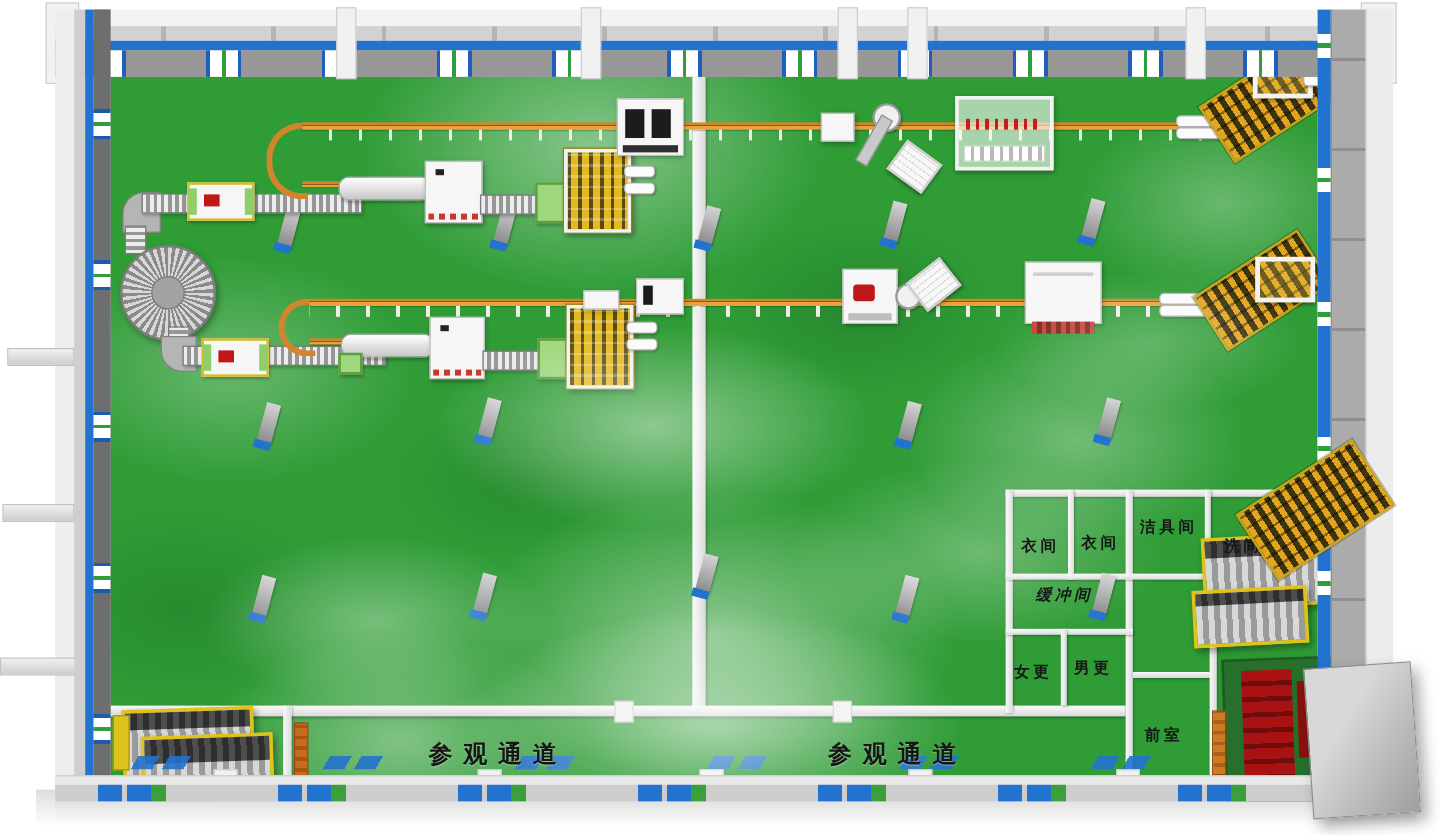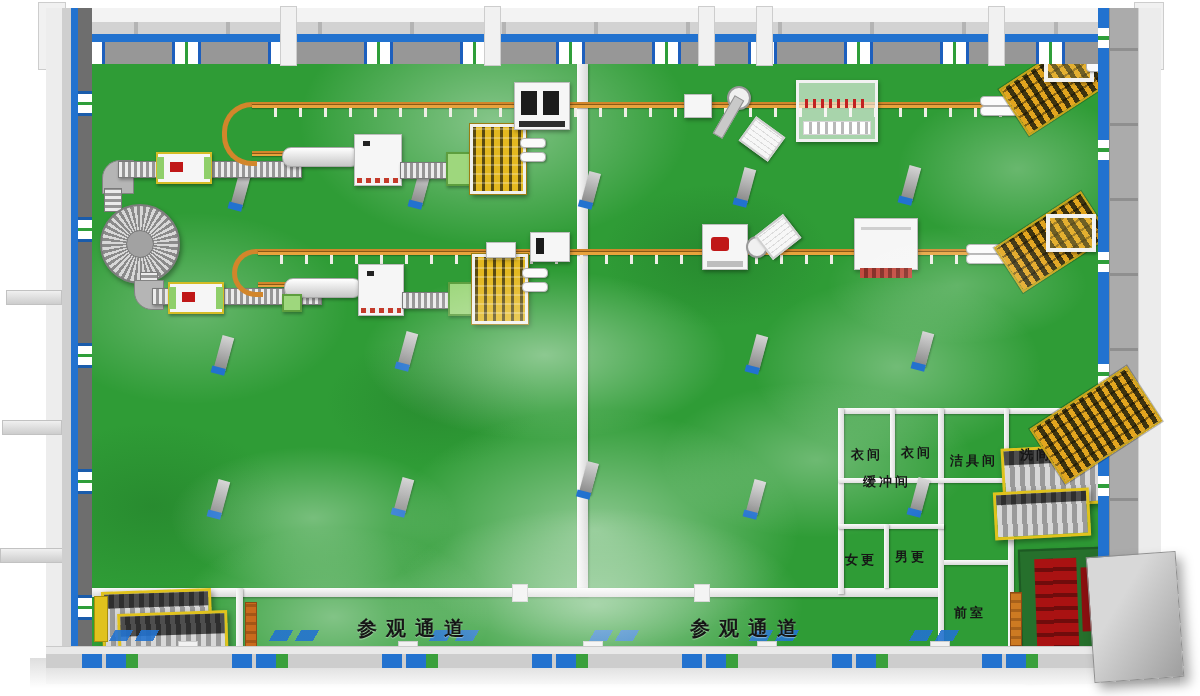--- a/index.html
+++ b/index.html
@@ -279,23 +279,23 @@
   <div class="abs pil" style="left:583px;top:641px;width:18px;height:18px;z-index:3;"></div>
   <div class="abs pil" style="left:757px;top:641px;width:18px;height:18px;z-index:3;"></div>
   <div class="abs pil" style="left:930px;top:641px;width:18px;height:18px;z-index:3;"></div>
 
   <div class="abs fog" style="left:92px;top:64px;width:1006px;height:582px;"></div>
 
   <div class="abs label corridor-label" style="left:325px;top:615px;width:180px;">参观通道</div>
   <div class="abs label corridor-label" style="left:658px;top:615px;width:180px;">参观通道</div>
   <div class="abs label room-label" style="left:842px;top:446px;width:50px;">衣间</div>
   <div class="abs label room-label" style="left:892px;top:444px;width:50px;">衣间</div>
-  <div class="abs label room-label" style="left:940px;top:452px;width:68px;">洁具间</div>
+  <div class="abs label room-label" style="left:940px;top:430px;width:68px;">洁具间</div>
   <div class="abs label room-label" style="left:1010px;top:446px;width:52px;">洗间</div>
-  <div class="abs label room-label" style="left:850px;top:473px;width:74px;">缓冲间</div>
+  <div class="abs label room-label" style="left:850px;top:487px;width:74px;font-style:italic;">缓冲间</div>
   <div class="abs label room-label" style="left:838px;top:551px;width:46px;">女更</div>
   <div class="abs label room-label" style="left:888px;top:548px;width:46px;">男更</div>
   <div class="abs label room-label" style="left:940px;top:604px;width:60px;">前室</div>
 
   <div class="abs shell pil" style="left:38px;top:2px;width:26px;height:66px;"></div>
   <div class="abs shell pil" style="left:1134px;top:2px;width:28px;height:66px;"></div>
   <div class="abs shell parapet" style="left:46px;top:8px;width:1112px;height:14px;"></div>
   <div class="abs shell band" style="left:46px;top:22px;width:1112px;height:12px;"></div>
   <div class="abs shell blue-band" style="left:46px;top:34px;width:1112px;height:8px;"></div>
   <div class="abs shell wall-top-face" style="left:46px;top:42px;width:1112px;height:22px;"></div>

